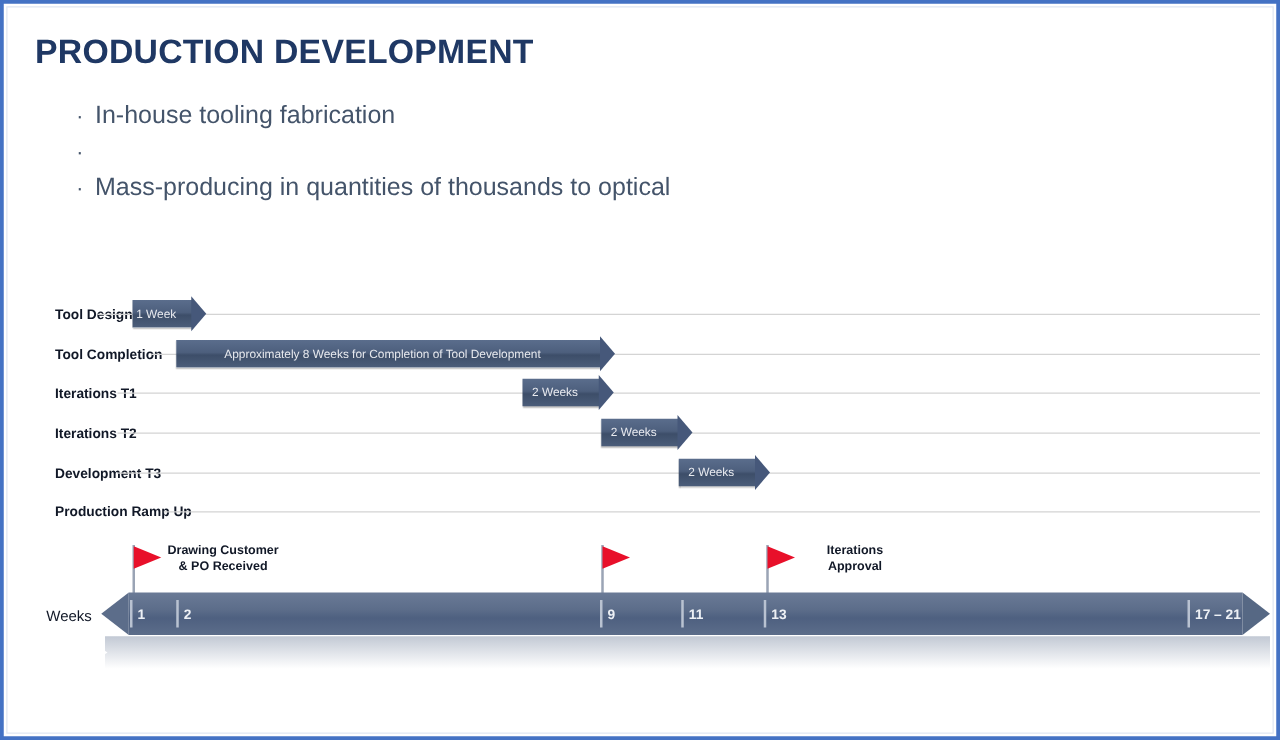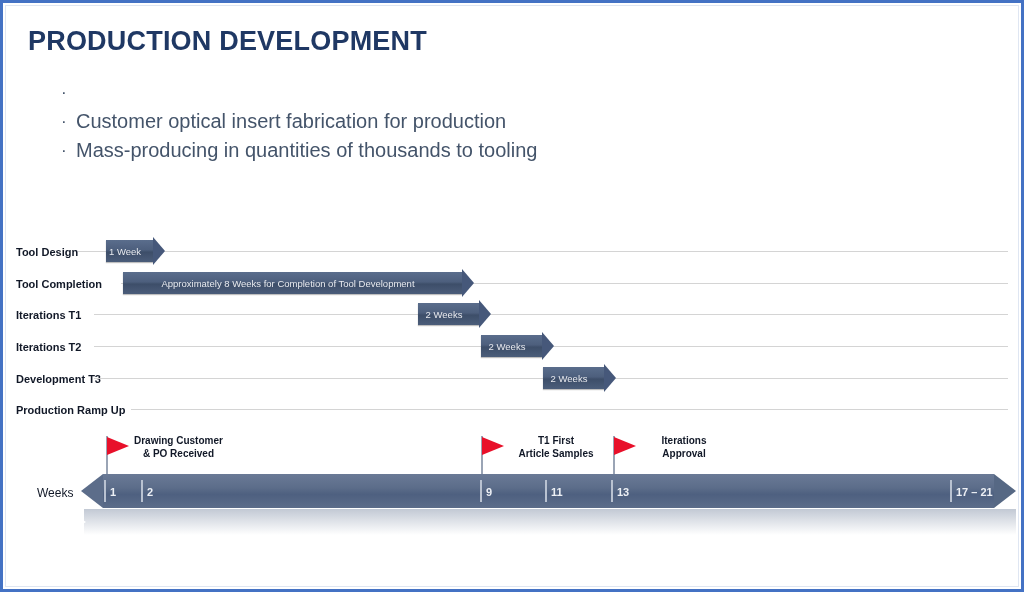--- a/index.html
+++ b/index.html
@@ -16,21 +16,21 @@
 
   #bullets{position:absolute;left:55px;top:72px;}
   .bullet{display:flex;align-items:flex-start;font-size:20px;color:#44546a;
           line-height:29px;white-space:nowrap;}
   .bullet .dot{width:15px;flex:0 0 15px;color:#44546a;font-size:17px;line-height:29px;}
 
   
   #gantt{position:absolute;left:0;top:0;width:1024px;height:592px;}
 
   .row-label{position:absolute;font-size:11px;font-weight:bold;color:#111827;
-             white-space:nowrap;line-height:12px;}
+             white-space:nowrap;line-height:12px;margin-left:28px;}
   .row-rule{position:absolute;height:1px;background:#d4d4d4;}
 
   
   .bar{position:absolute;height:22px;
        background:linear-gradient(to bottom,#5a6d8c 0%,#4d5f7d 45%,#3d4e69 55%,#4b5d7a 100%);
        display:flex;align-items:center;justify-content:center;
        color:#e8eaef;font-size:9.5px;white-space:nowrap;
        box-shadow:0 1px 1px rgba(0,0,0,.25);}
   .bar .txt{position:relative;left:-5px;}
   .bar::after{content:"";position:absolute;right:-11px;top:-3px;
@@ -71,42 +71,42 @@
 <body>
 
 <div id="slide">
  <div id="inner">
 
   <div id="title">PRODUCTION DEVELOPMENT</div>
 
   <div id="bullets">
     <div class="bullet">
       <span class="dot">·</span>
+      <span>In-house tooling fabrication</span>
     </div>
     <div class="bullet">
       <span class="dot">·</span>
-      <span>Customer optical insert fabrication for production</span>
     </div>
     <div class="bullet">
       <span class="dot">·</span>
-      <span>Mass-producing in quantities of thousands to tooling</span>
+      <span>Mass-producing in quantities of thousands to optical</span>
     </div>
   </div>
 
   <div id="gantt">
 
     <div class="row-label" style="left:10px;top:240px">Tool Design</div>
     <div class="row-rule" style="left:72px;top:245px;width:930px"></div>
     <div class="bar" style="left:100px;top:234px;width:48px">
       <span class="txt">1 Week</span>
     </div>
 
     <div class="row-label" style="left:10px;top:272px">Tool Completion</div>
     <div class="row-rule" style="left:115px;top:277px;width:887px"></div>
-    <div class="bar" style="left:117px;top:266px;width:340px">
+    <div class="bar" style="left:135px;top:266px;width:340px">
       <span class="txt">Approximately 8 Weeks for Completion of Tool Development</span>
     </div>
 
     <div class="row-label" style="left:10px;top:303px">Iterations T1</div>
     <div class="row-rule" style="left:88px;top:308px;width:914px"></div>
     <div class="bar" style="left:412px;top:297px;width:62px">
       <span class="txt">2 Weeks</span>
     </div>
 
     <div class="row-label" style="left:10px;top:335px">Iterations T2</div>
@@ -129,24 +129,20 @@
       <div class="pennant"></div>
     </div>
     <div class="flag-label" style="left:128px;top:428px;text-align:left">
       <div>Drawing Customer</div>
       <div style="text-align:center">&amp; PO Received</div>
     </div>
 
     <div class="flag" style="left:475px;top:430px">
       <div class="pole"></div>
       <div class="pennant"></div>
-    </div>
-    <div class="flag-label" style="left:502px;top:428px;width:96px">
-      <div>T1 First</div>
-      <div>Article Samples</div>
     </div>
 
     <div class="flag" style="left:607px;top:430px">
       <div class="pole"></div>
       <div class="pennant"></div>
     </div>
     <div class="flag-label" style="left:634px;top:428px;width:88px">
       <div>Iterations</div>
       <div>Approval</div>
     </div>

